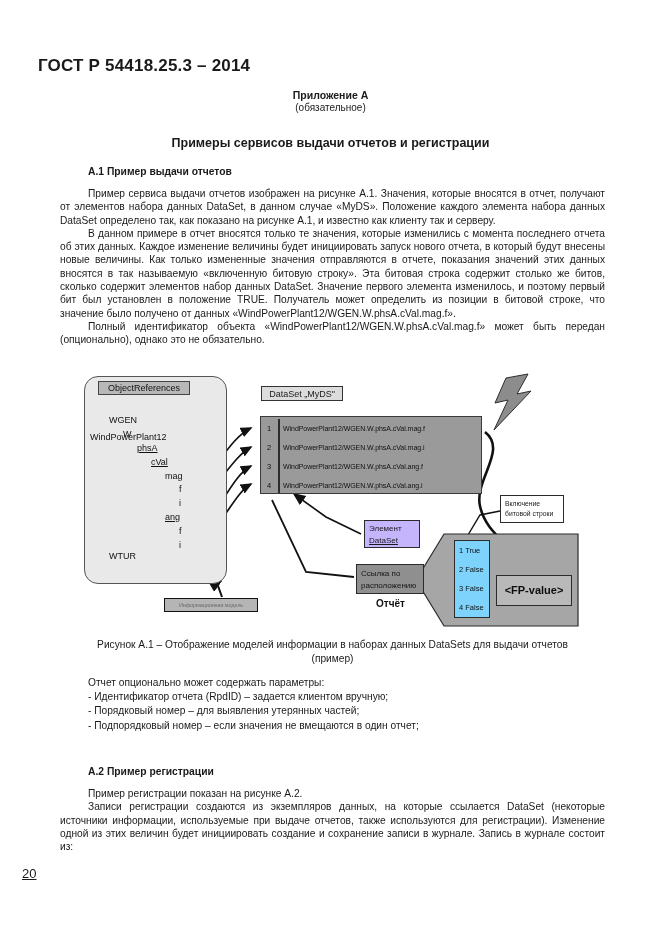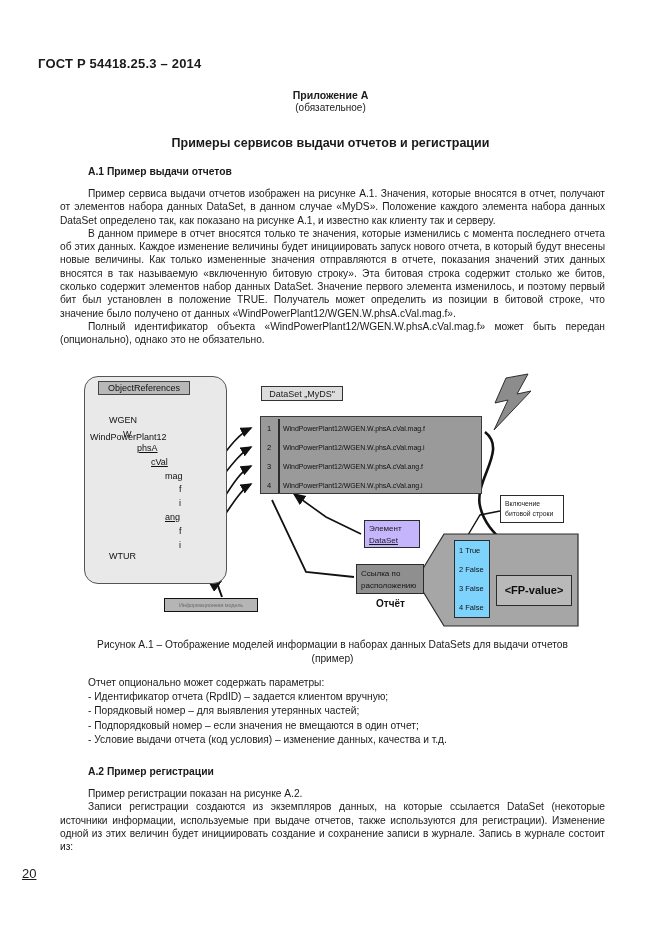--- a/index.html
+++ b/index.html
@@ -19,21 +19,21 @@
     position: absolute;
     left: 0; top: 0;
     width: 661px;
     height: 936px;
     background: #fff;
   }
   .header {
     position: absolute;
     left: 38px;
     top: 56px;
-    font-size: 13px;
+    font-size: 17px;
     font-weight: bold;
     letter-spacing: 0.2px;
   }
   .annex-title {
     position: absolute;
     left: 0; right: 0;
     top: 89px;
     text-align: center;
     font-size: 10.5px;
     font-weight: bold;
@@ -432,21 +432,20 @@
   <div class="fig-caption">
     <div>Рисунок А.1 – Отображение моделей информации в наборах данных DataSets для выдачи отчетов</div>
     <div>(пример)</div>
   </div>
 
   <div class="list-block">
     <p class="lead">Отчет опционально может содержать параметры:</p>
     <p class="li">- Идентификатор отчета (RpdID) – задается клиентом вручную;</p>
     <p class="li">- Порядковый номер – для выявления утерянных частей;</p>
     <p class="li">- Подпорядковый номер – если значения не вмещаются в один отчет;</p>
-    <p class="li">- Условие выдачи отчета (код условия) – изменение данных, качества и т.д.</p>
   </div>
 
   <div class="sec-a2">
     <h3 class="sec">A.2 Пример регистрации</h3>
     <p class="para">Пример регистрации показан на рисунке А.2.</p>
     <p class="para">Записи регистрации создаются из экземпляров данных, на которые ссылается DataSet (некоторые источники информации, используемые при выдаче отчетов, также используются для регистрации). Изменение одной из этих величин будет инициировать создание и сохранение записи в журнале. Запись в журнале состоит из:</p>
   </div>
 
   <div class="page-num">20</div>
 

